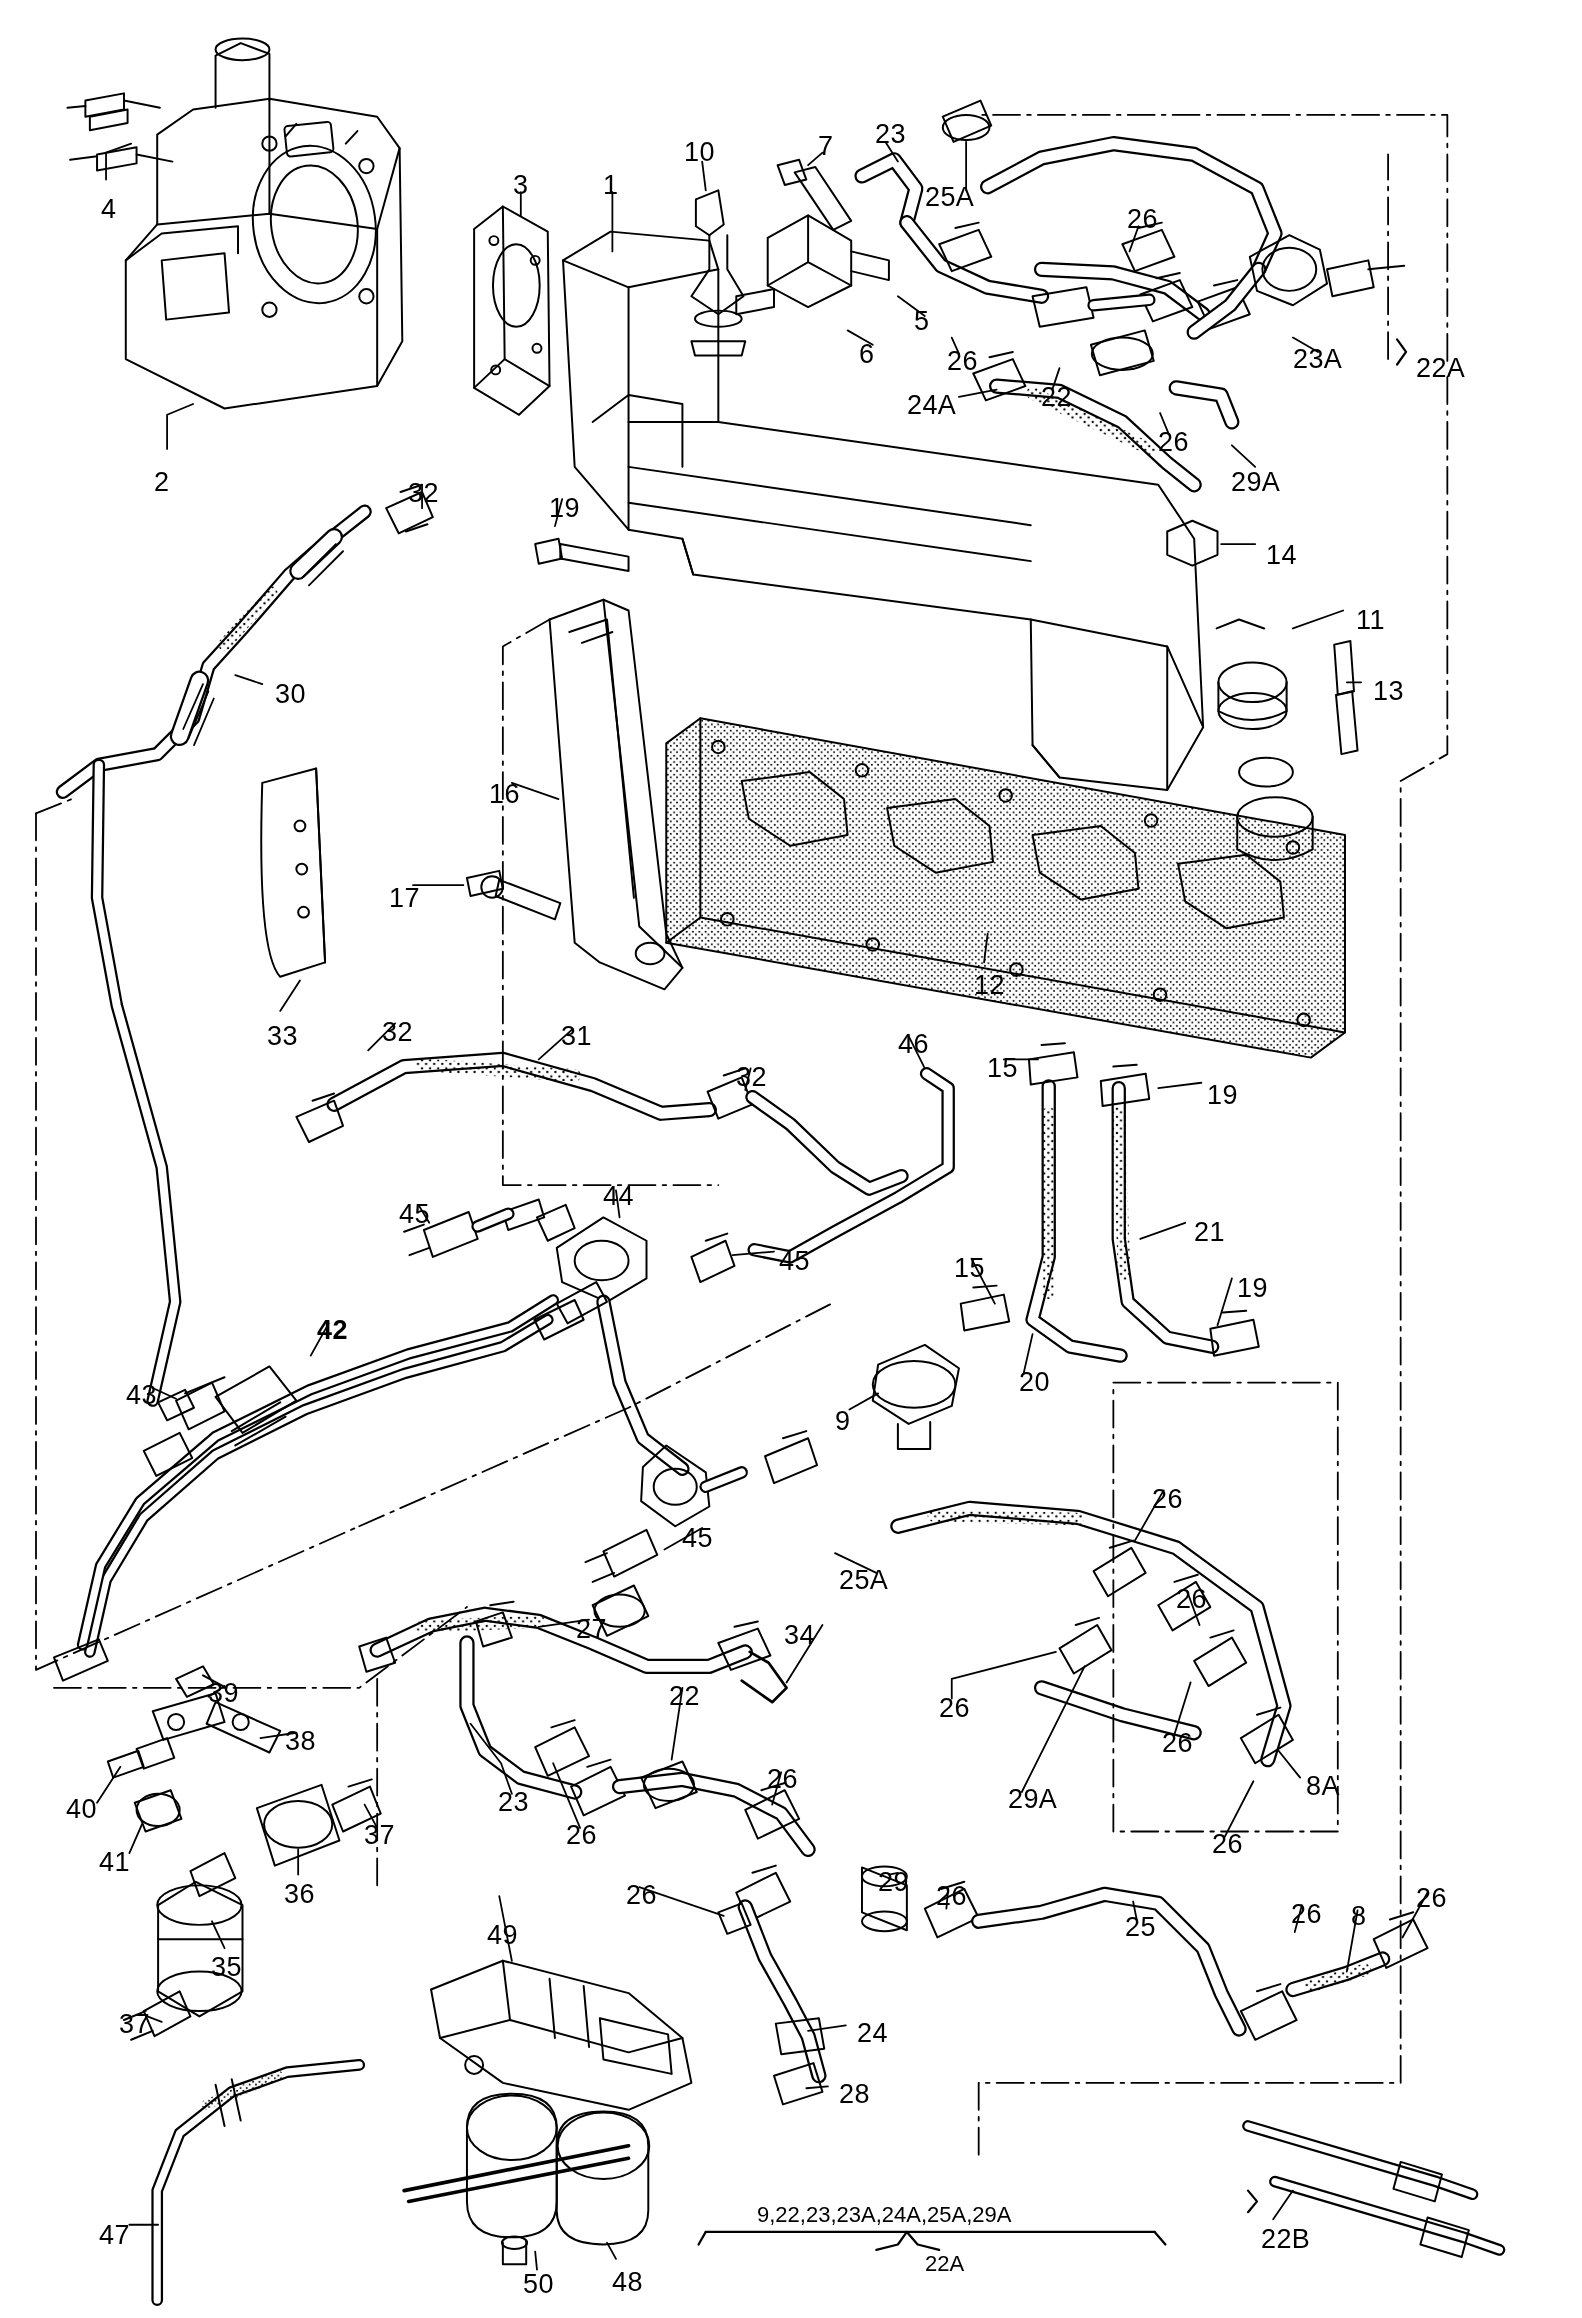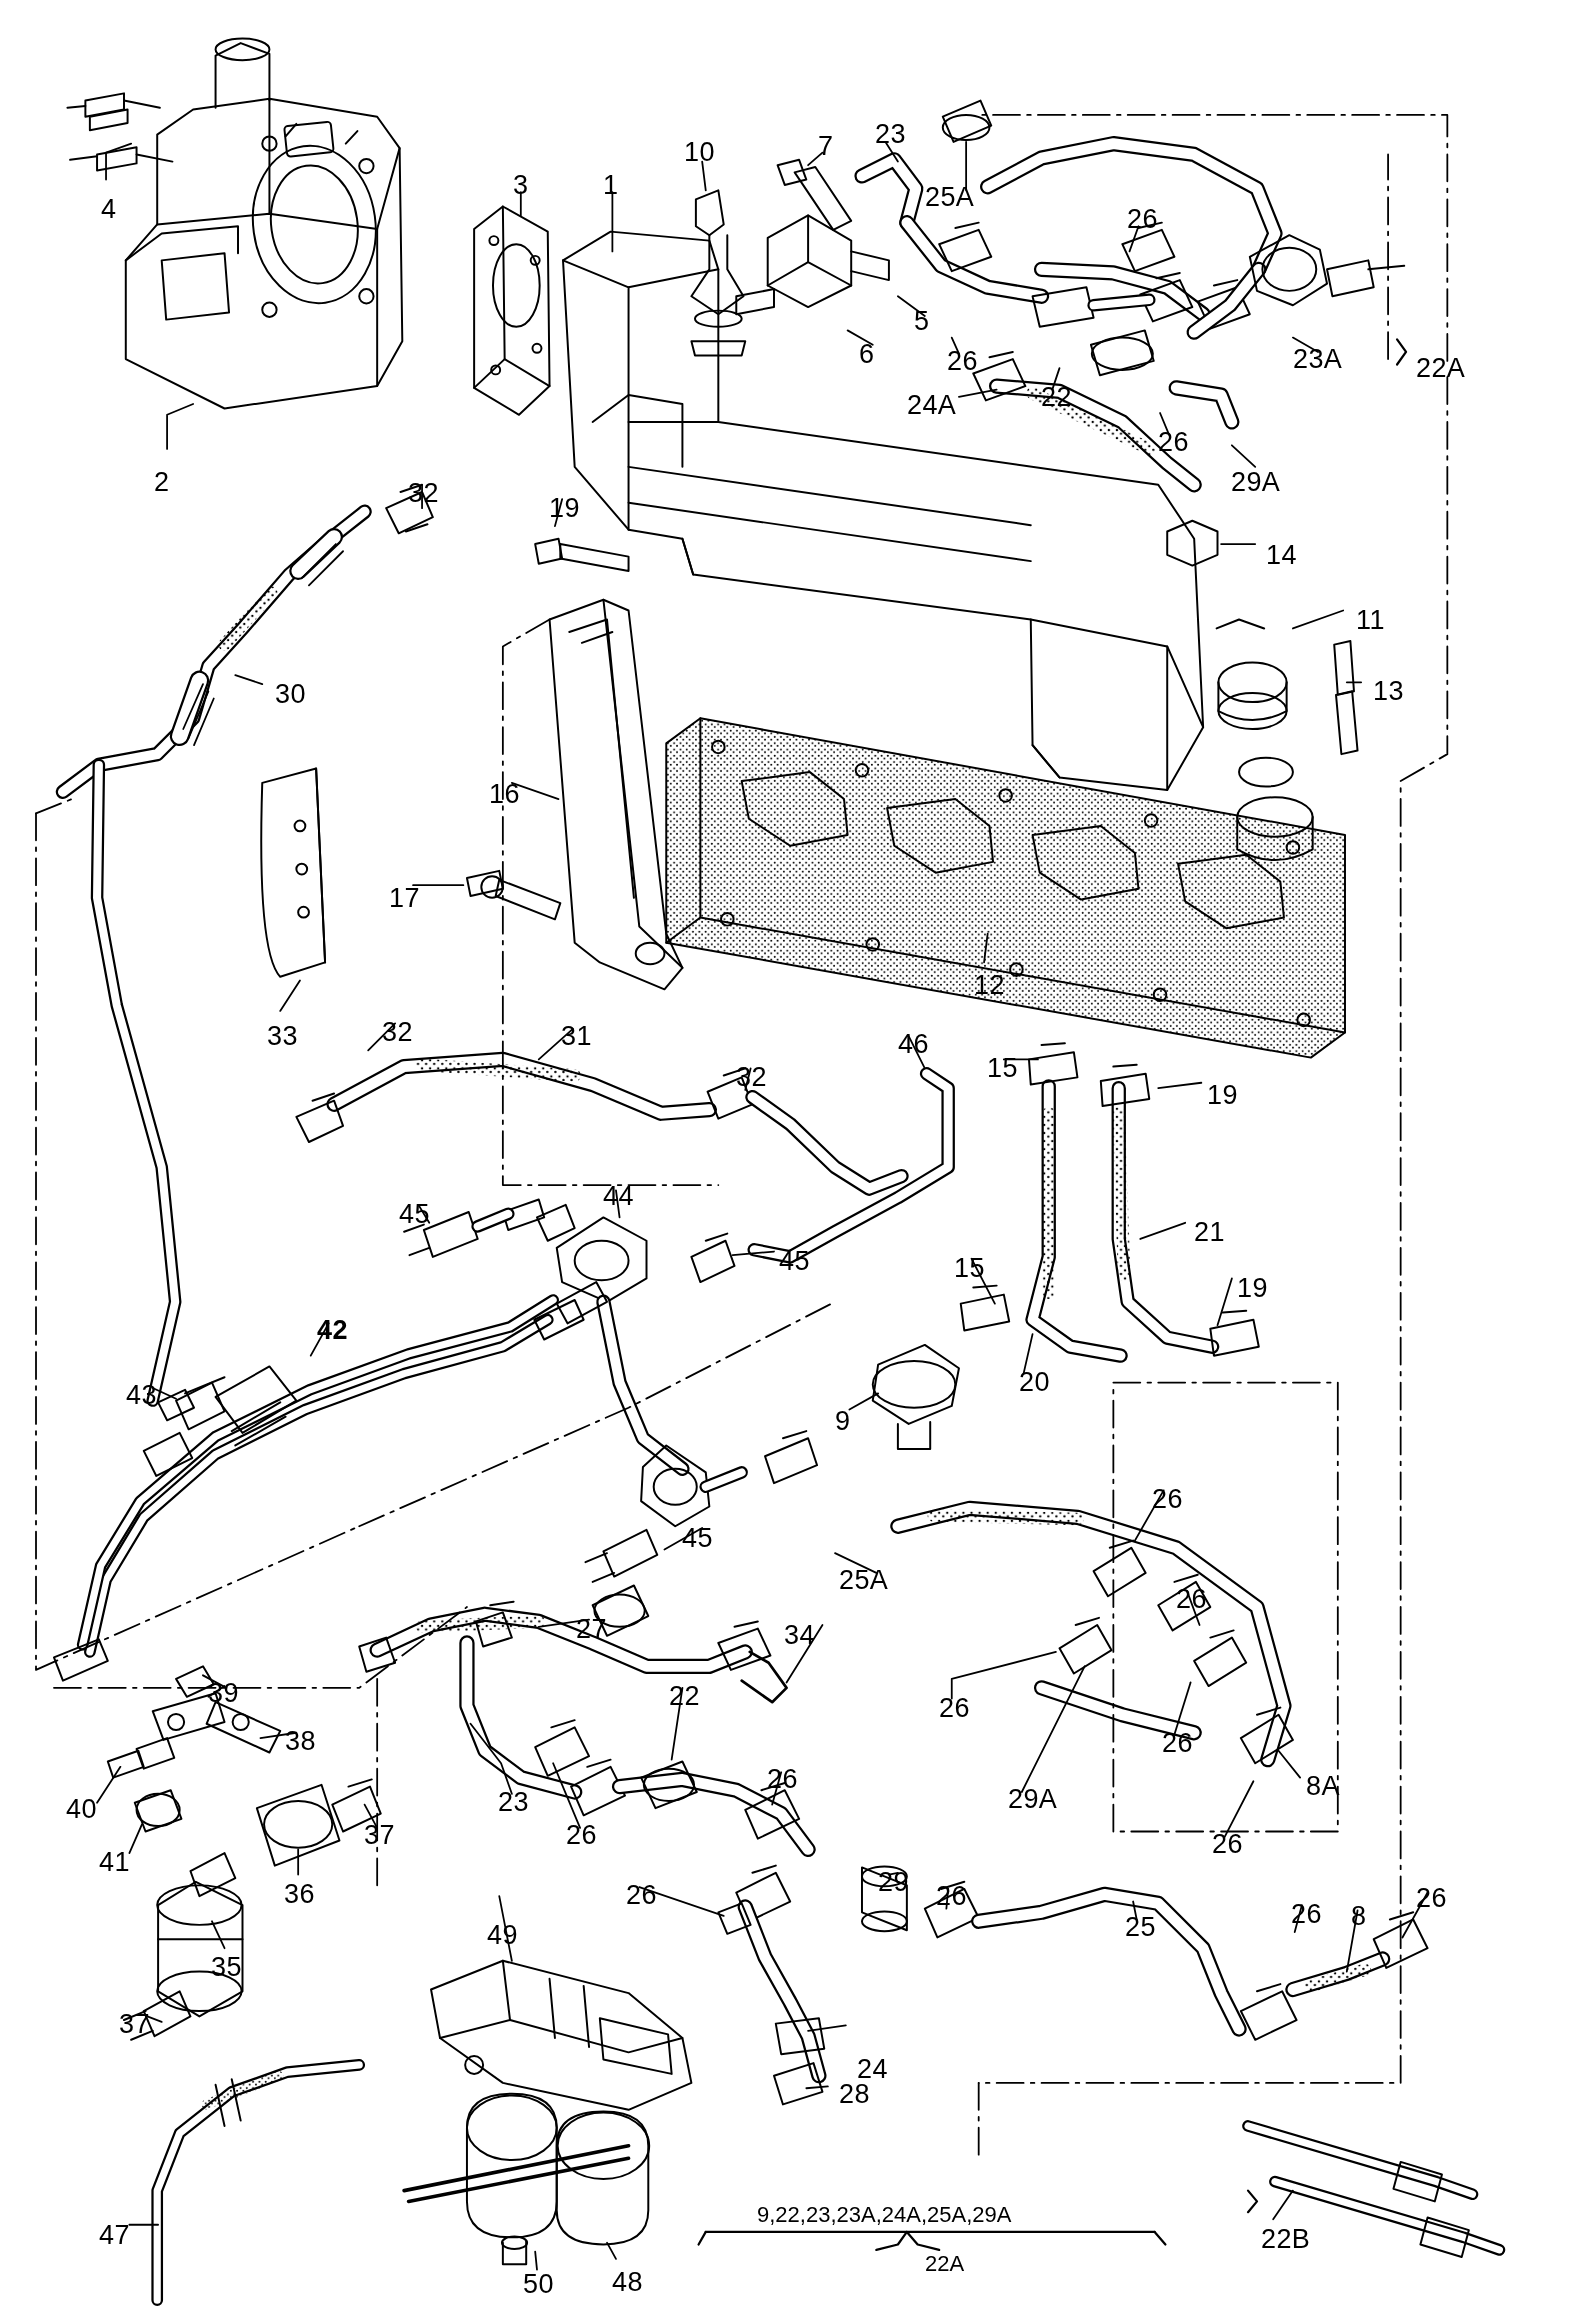--- a/index.html
+++ b/index.html
@@ -637,21 +637,21 @@
   <div class="callout" style="left:211px; top:1954px;">35</div>
   <div class="callout" style="left:119px; top:2011px;">37</div>
   <div class="callout" style="left:487px; top:1890px;margin-top:32px;">49</div>
   <div class="callout" style="left:626px; top:1882px;">26</div>
   <div class="callout" style="left:878px; top:1869px;">29</div>
   <div class="callout" style="left:936px; top:1883px;">26</div>
   <div class="callout" style="left:1125px; top:1914px;">25</div>
   <div class="callout" style="left:1291px; top:1901px;">26</div>
   <div class="callout" style="left:1351px; top:1903px;">8</div>
   <div class="callout" style="left:1416px; top:1885px;">26</div>
-  <div class="callout" style="left:857px; top:2020px;margin-top:36px;">24</div>
+  <div class="callout" style="left:857px; top:2020px;">24</div>
   <div class="callout" style="left:839px; top:2081px;">28</div>
   <div class="callout" style="left:99px; top:2222px;">47</div>
   <div class="callout" style="left:523px; top:2271px;">50</div>
   <div class="callout" style="left:612px; top:2269px;">48</div>
   <div class="callout" style="left:1261px; top:2226px;">22B</div>
 
   <div class="group-label" style="left:757px; top:2204px;">9,22,23,23A,24A,25A,29A</div>
   <div class="group-label" style="left:925px; top:2253px;">22A</div>
 
 </div>

